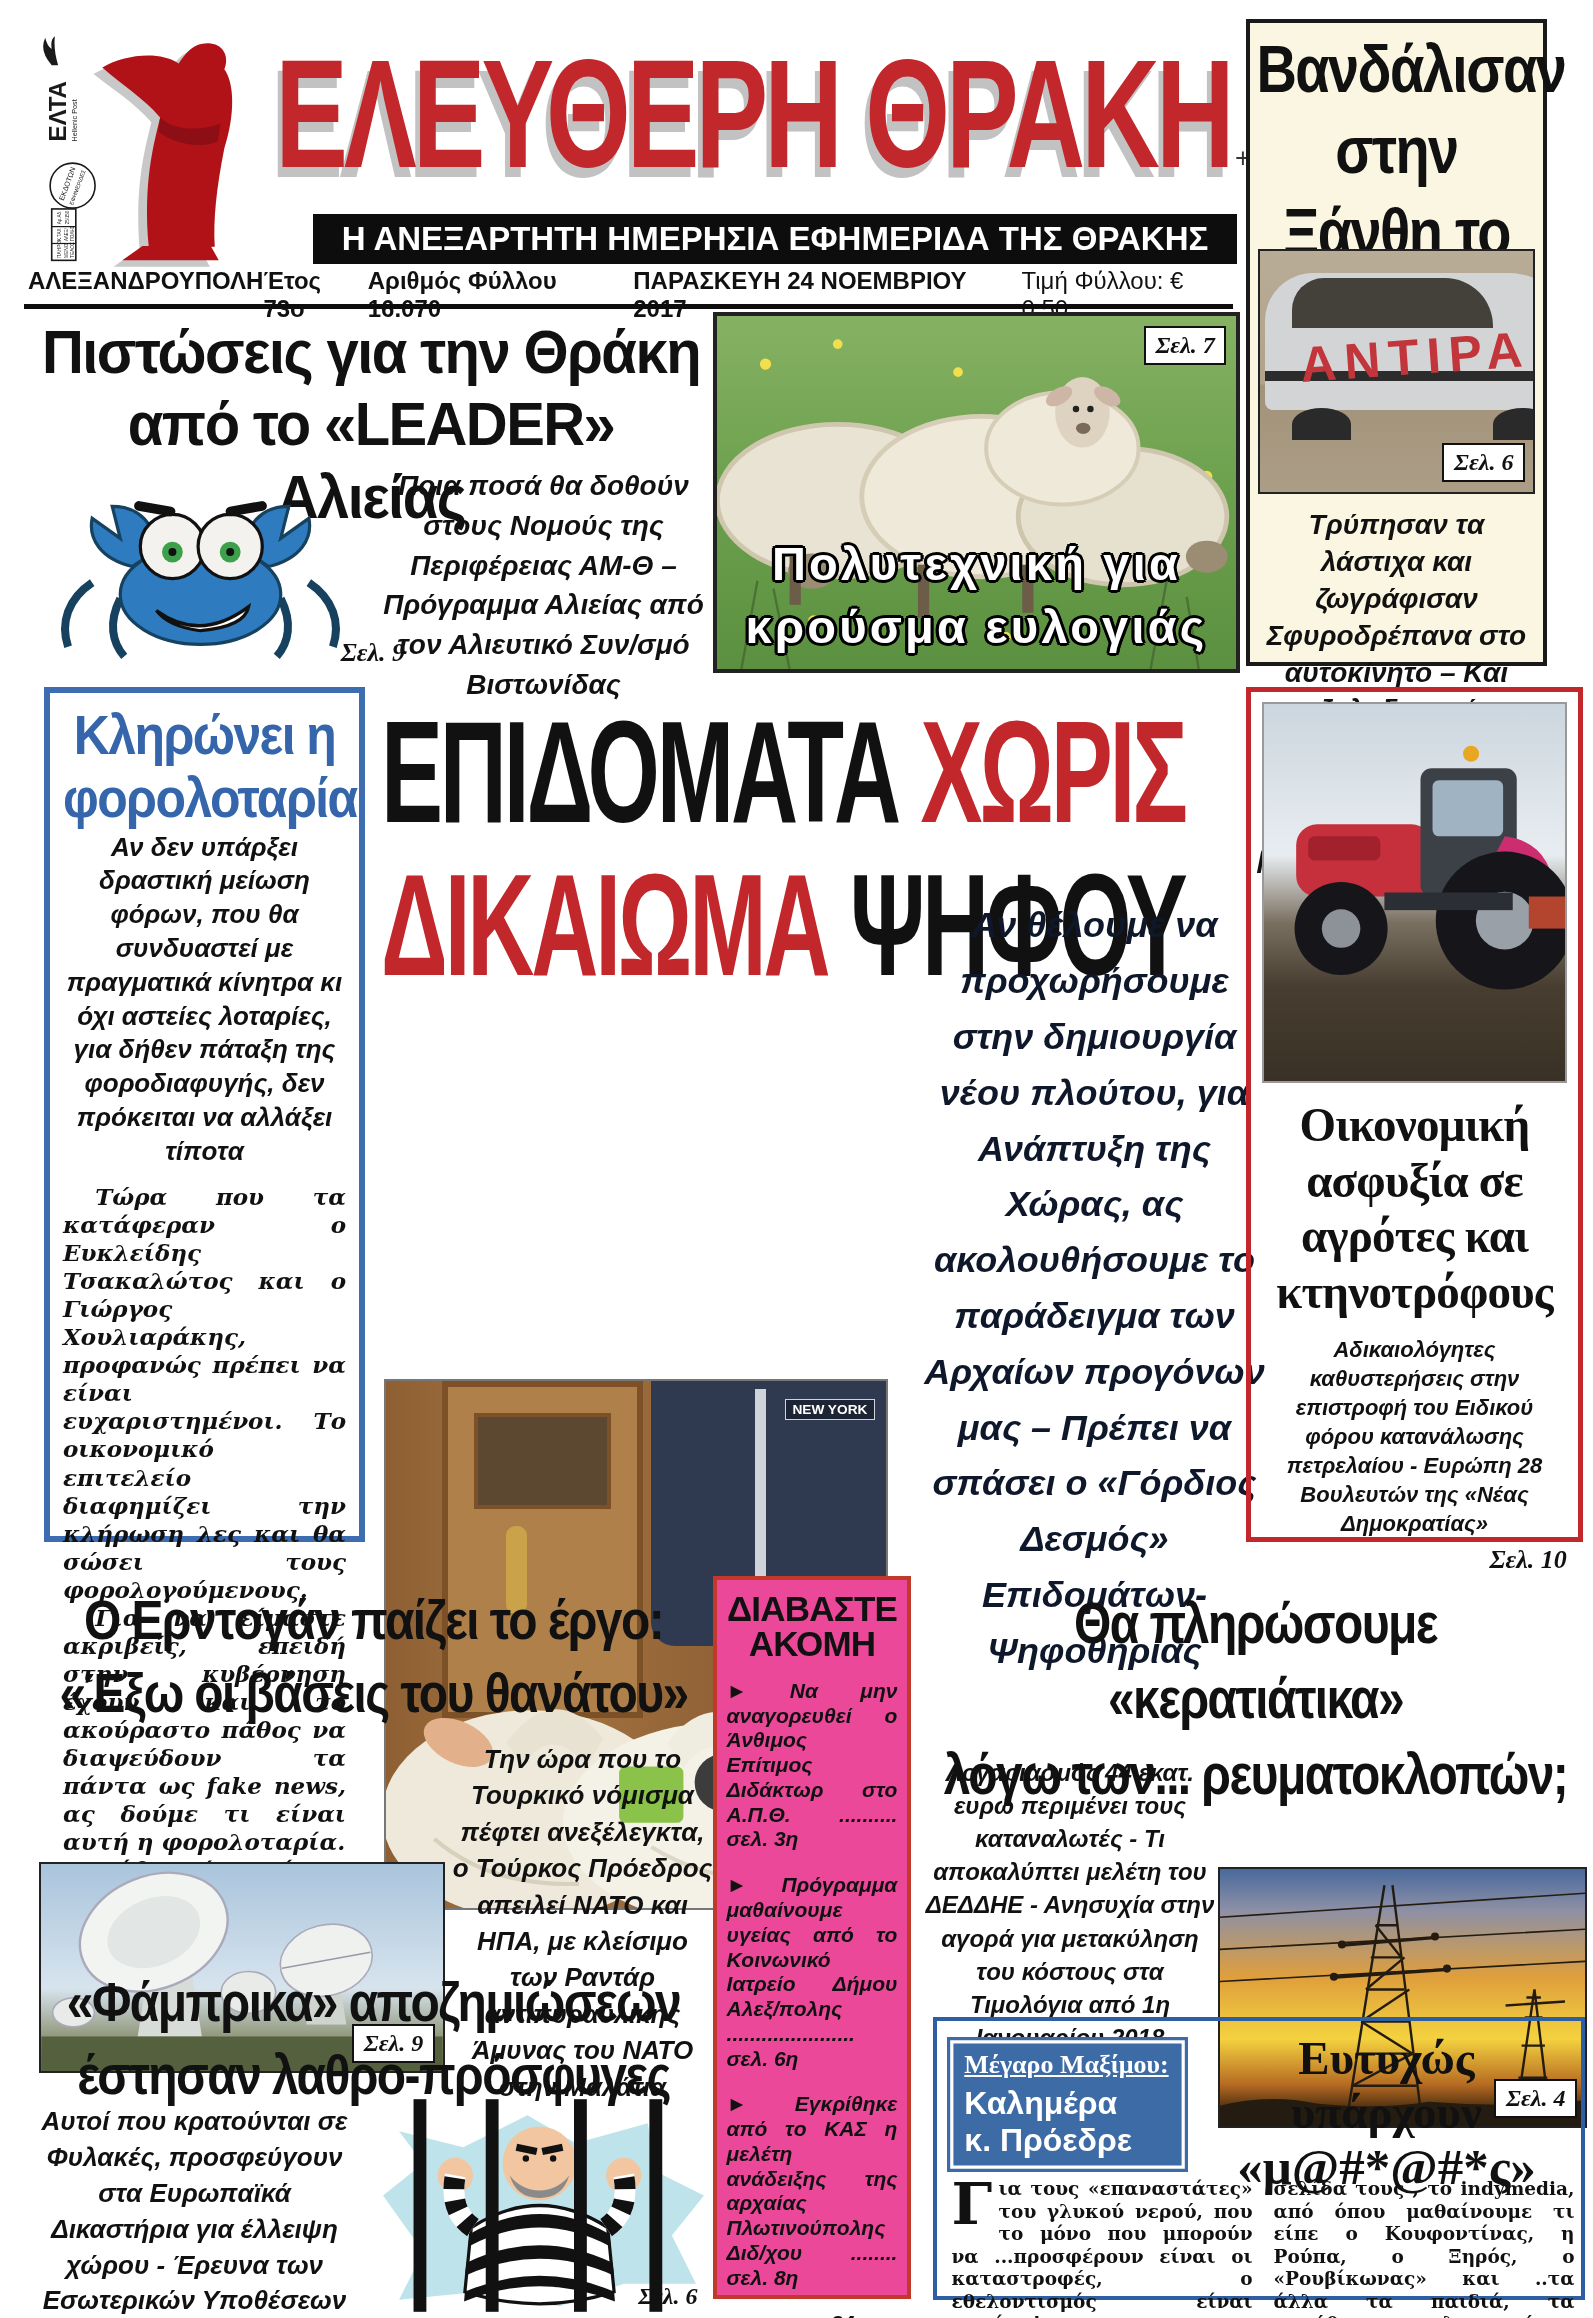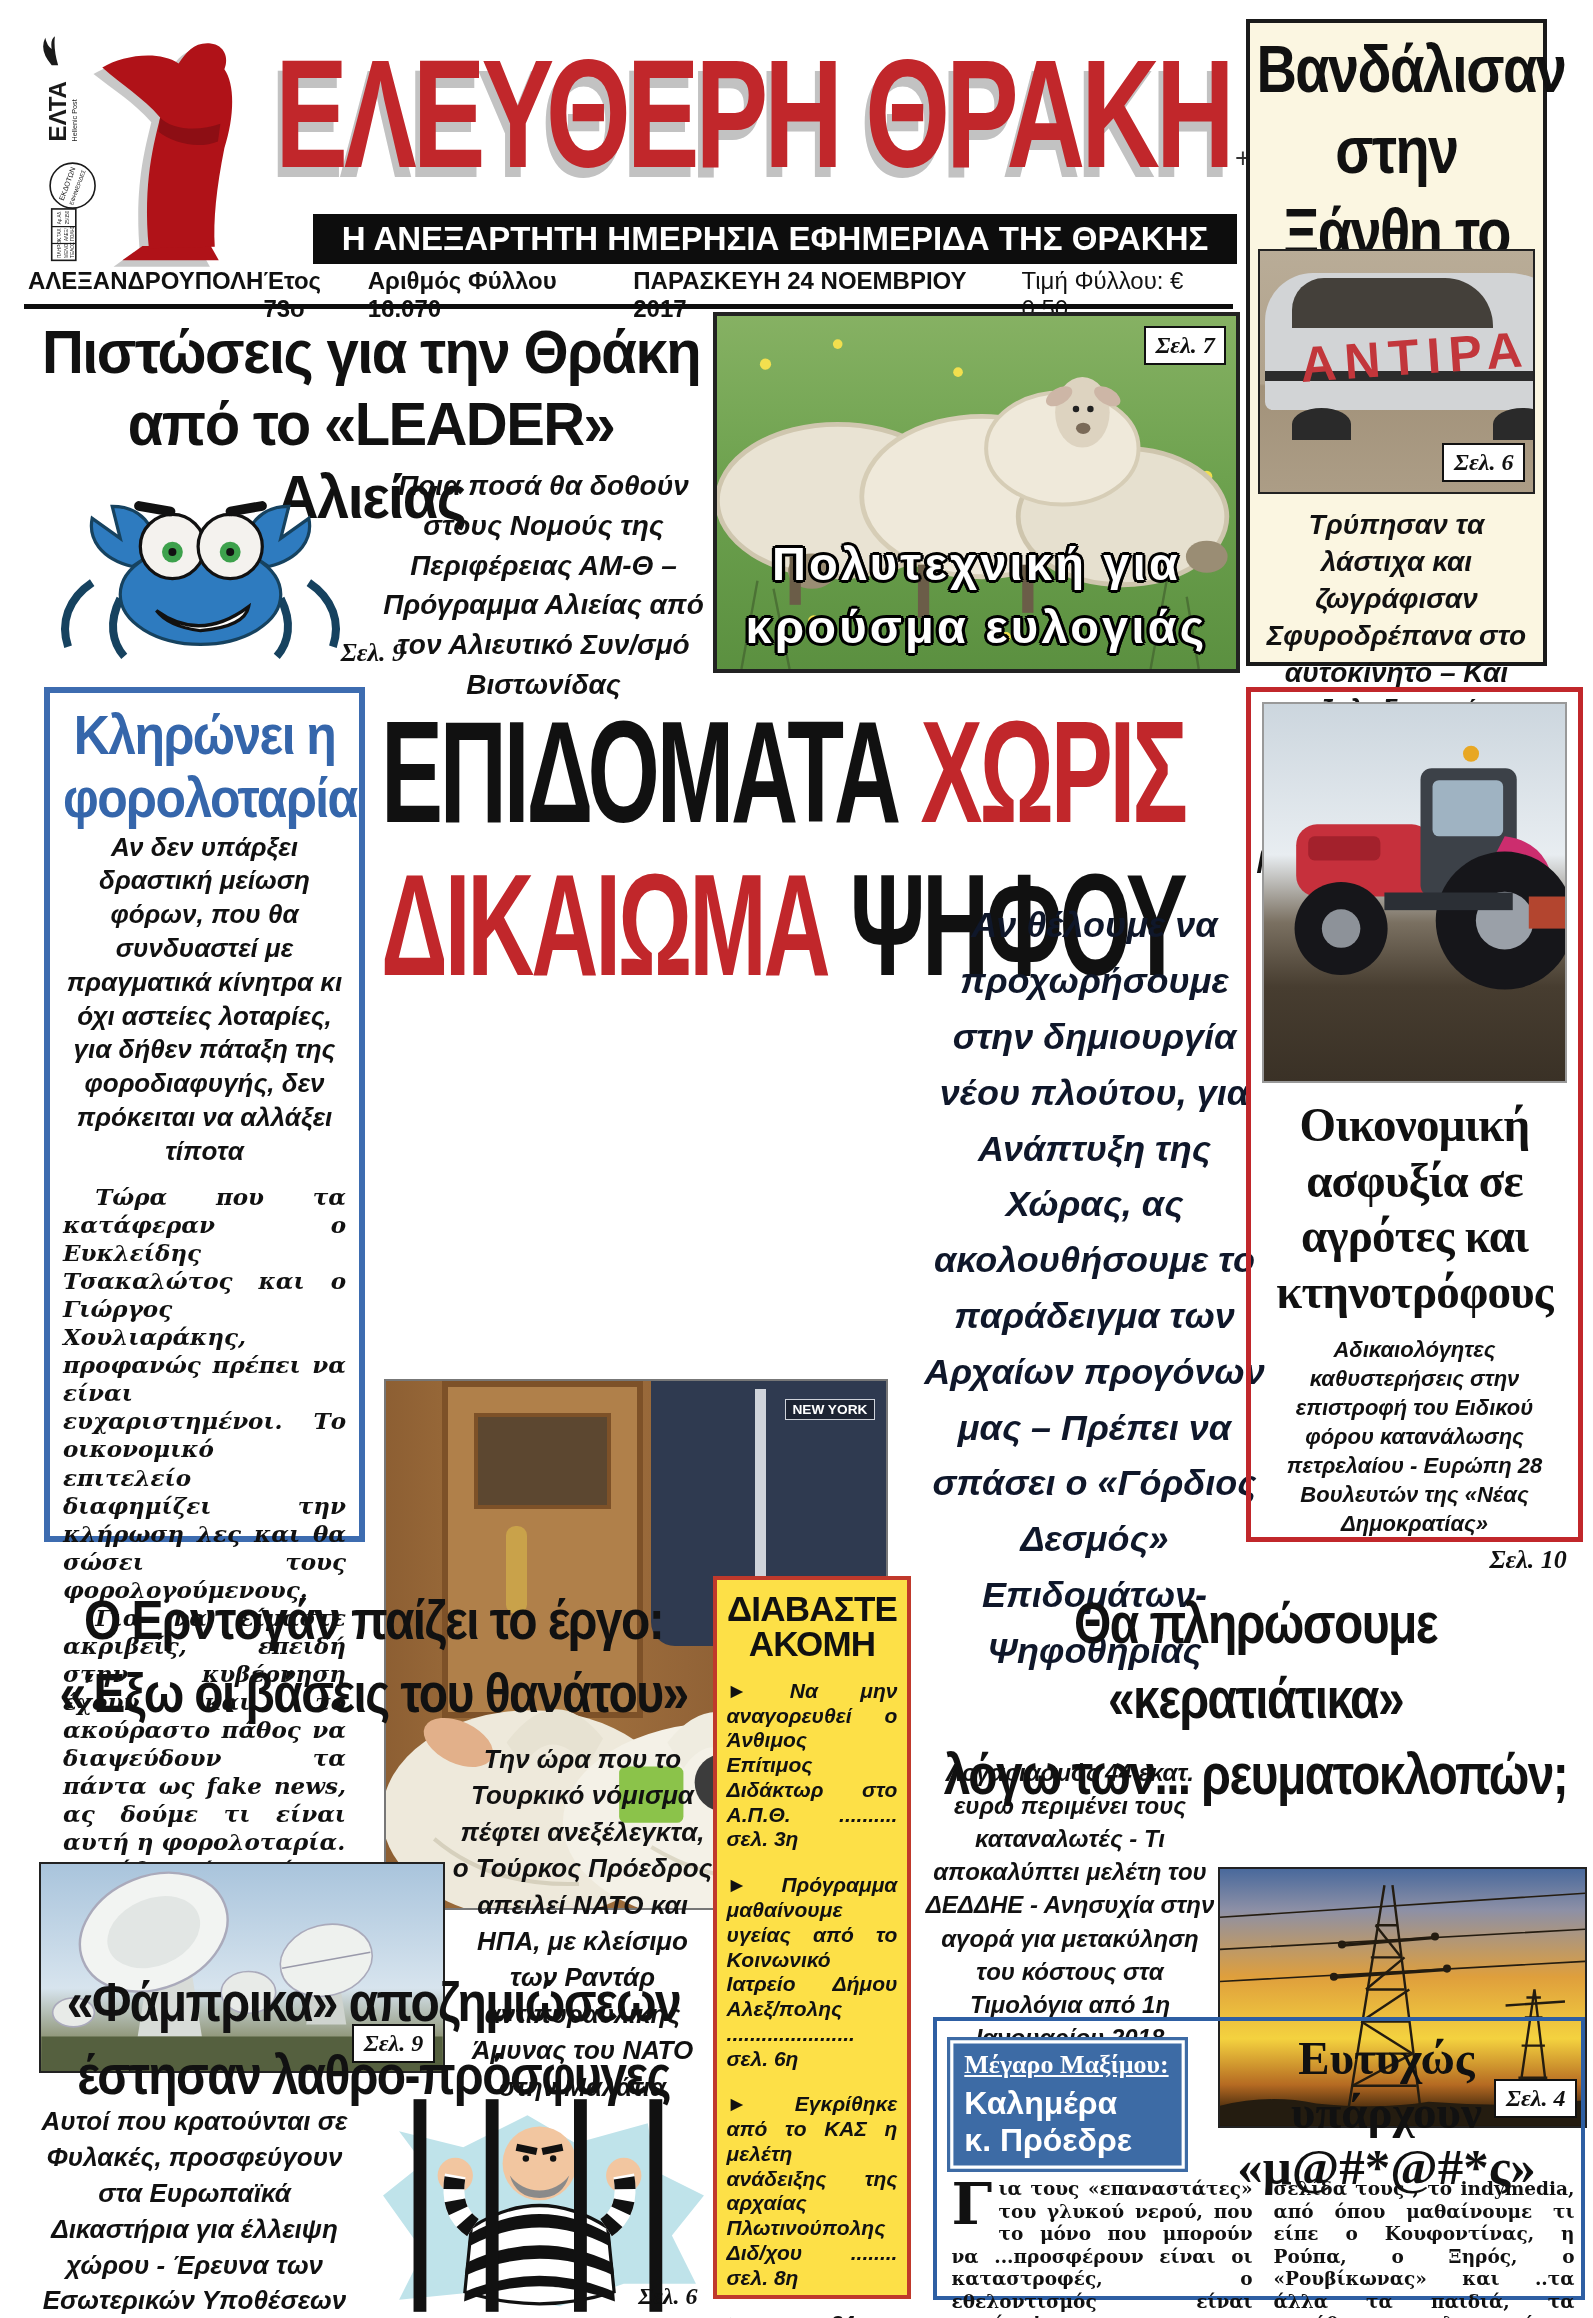--- a/index.html
+++ b/index.html
@@ -16,21 +16,21 @@
   
   #mast-title{color:#c1272b;font-size:109px;letter-spacing:-4px;white-space:nowrap;
               text-shadow:-4.8px 6.4px 0 #c2c2c2;}
   #mast-bar{background:#0d0d0d;color:#fff;display:flex;align-items:center;justify-content:center;}
   #dateline{display:flex;justify-content:space-between;align-items:baseline;font-weight:bold;font-size:24px;}
   .rule{background:#0d0d0d;}
   
   #box-vandal{background:#fbf6e1;border:4px solid #1a1a1a;}
   #box-lottery{border:6.4px solid #3d6cb0;}
   #box-farmers{border:5.6px solid #c1272b;}
-  #box-readmore{background:#fde047;border:4.8px solid #c0392b;}
+  #box-readmore{background:#ec4899;border:4.8px solid #c0392b;}
   #box-fortune{border:4px solid #2e5fa3;}
   #promo-max{background:#3d6ba5;box-shadow:inset 0 0 0 3.2px #3d6ba5, inset 0 0 0 6.4px #ffffff;color:#fff;}
   .blue{color:#2f67b1;}
   .red{color:#c1272b;}
   .dots p{margin:0 0 21px 0;}
   .dc::first-letter{float:left;font-size:3.1em;line-height:.82;padding:3.2px 6.4px 0 0;font-style:normal;}
   .just{text-align:justify;}
   .olwhite{color:#fff;text-shadow:2.4px 2.4px 0 #000,-2.4px 2.4px 0 #000,2.4px -2.4px 0 #000,-2.4px -2.4px 0 #000,0 3.2px 0 #000,0 -3.2px 0 #000,3.2px 0 0 #000,-3.2px 0 0 #000;}
 </style>
 </head>

